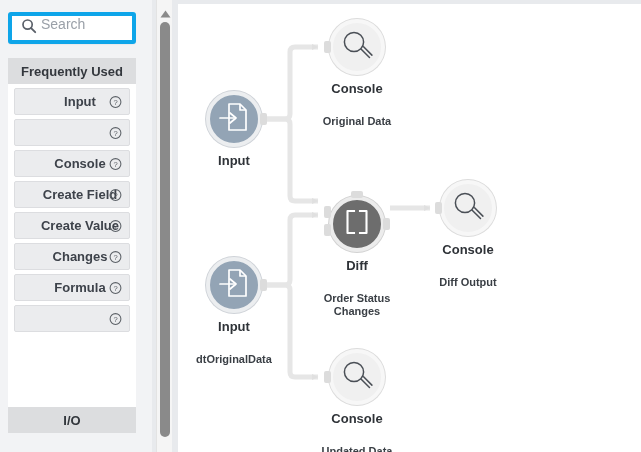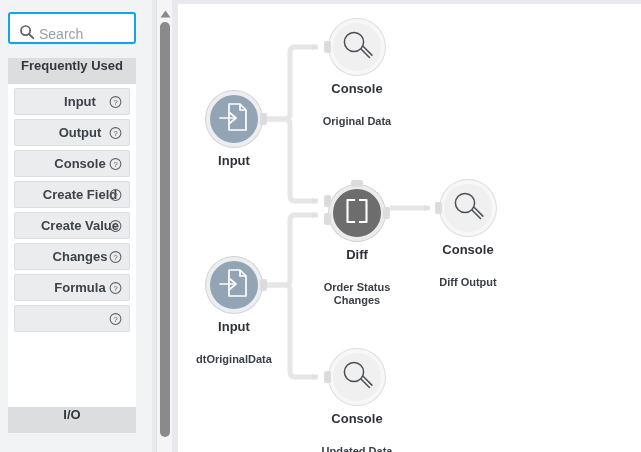--- a/index.html
+++ b/index.html
@@ -29,24 +29,24 @@
     width: 152px;
     height: 452px;
     background: #f2f3f5;
     overflow: hidden;
   }
   #search-wrap {
     position: absolute;
     left: 8px; top: 12px;
     width: 128px; height: 32px;
     background: #ffffff;
-    border: 2px solid #0ea5e9;
+    border: 4px solid #0ea5e9;
     border-radius: 3px;
     display: flex;
-    align-items: flex-end;
+    align-items: flex-start;
     box-sizing: border-box;
     box-shadow: 0 1px 1px rgba(0,0,0,0.04);
   }
   #search-icon {
     width: 20px; height: 20px;
     margin-left: 7px;
     flex: 0 0 auto;
     display: flex; align-items: center; justify-content: center;
     color: #5a6069;
   }
@@ -66,20 +66,21 @@
   .section-header {
     position: absolute;
     left: 8px;
     width: 128px;
     height: 26px;
     background: #dcdddf;
     color: #33373d;
     font-size: 13px;
     font-weight: bold;
     display: flex;
+    align-items: center;
     justify-content: center;
     box-sizing: border-box;
   }
   #section-frequently-used { top: 58px; }
   #section-io { top: 407px; }
 
   #palette-list {
     position: absolute;
     left: 8px;
     top: 84px;
@@ -249,21 +250,20 @@
       <div class="palette-item">
         <span class="palette-item-label">Input</span>
         <span class="help-icon">
           <svg width="13" height="13" viewBox="0 0 13 13" fill="none">
             <circle cx="6.5" cy="6.5" r="5.4" stroke="#5c6167" stroke-width="1.05"></circle>
             <text x="6.5" y="9.4" font-size="7.6" font-family="Liberation Sans, sans-serif" fill="#5c6167" text-anchor="middle">?</text>
           </svg>
         </span>
       </div>
       <div class="palette-item">
-        <span class="palette-item-label">Output</span>
         <span class="help-icon">
           <svg width="13" height="13" viewBox="0 0 13 13" fill="none">
             <circle cx="6.5" cy="6.5" r="5.4" stroke="#5c6167" stroke-width="1.05"></circle>
             <text x="6.5" y="9.4" font-size="7.6" font-family="Liberation Sans, sans-serif" fill="#5c6167" text-anchor="middle">?</text>
           </svg>
         </span>
       </div>
       <div class="palette-item">
         <span class="palette-item-label">Console</span>
         <span class="help-icon">
@@ -378,21 +378,21 @@
             <path d="M12 4 H23 L29 10 V30 H12 Z" stroke="#ffffff" stroke-width="1.7" stroke-linejoin="round"></path>
             <path d="M23 4 V10 H29" stroke="#ffffff" stroke-width="1.7" stroke-linejoin="round"></path>
             <line x1="3" y1="18" x2="17" y2="18" stroke="#ffffff" stroke-width="1.7" stroke-linecap="round"></line>
             <polyline points="13,13 19,18 13,23" stroke="#ffffff" stroke-width="1.7" stroke-linejoin="round" stroke-linecap="round" fill="none"></polyline>
           </svg>
         </span>
       </div>
       <div class="node-title">Input</div>
     </div>
 
-    <div class="node" style="left:119px; top:181px;">
+    <div class="node" style="left:119px; top:192px;">
       <div class="node-circle diff">
         <div class="port-nub top"></div>
         <div class="port-nub left left2a"></div>
         <div class="port-nub left left2b"></div>
         <div class="port-nub right"></div>
         <span>
           <svg width="32" height="32" viewBox="0 0 32 32" fill="none">
             <path d="M13 5 H6.5 V27 H13" stroke="#ffffff" stroke-width="2.1" stroke-linejoin="round" stroke-linecap="square"></path>
             <path d="M19 5 H25.5 V27 H19" stroke="#ffffff" stroke-width="2.1" stroke-linejoin="round" stroke-linecap="square"></path>
           </svg>

